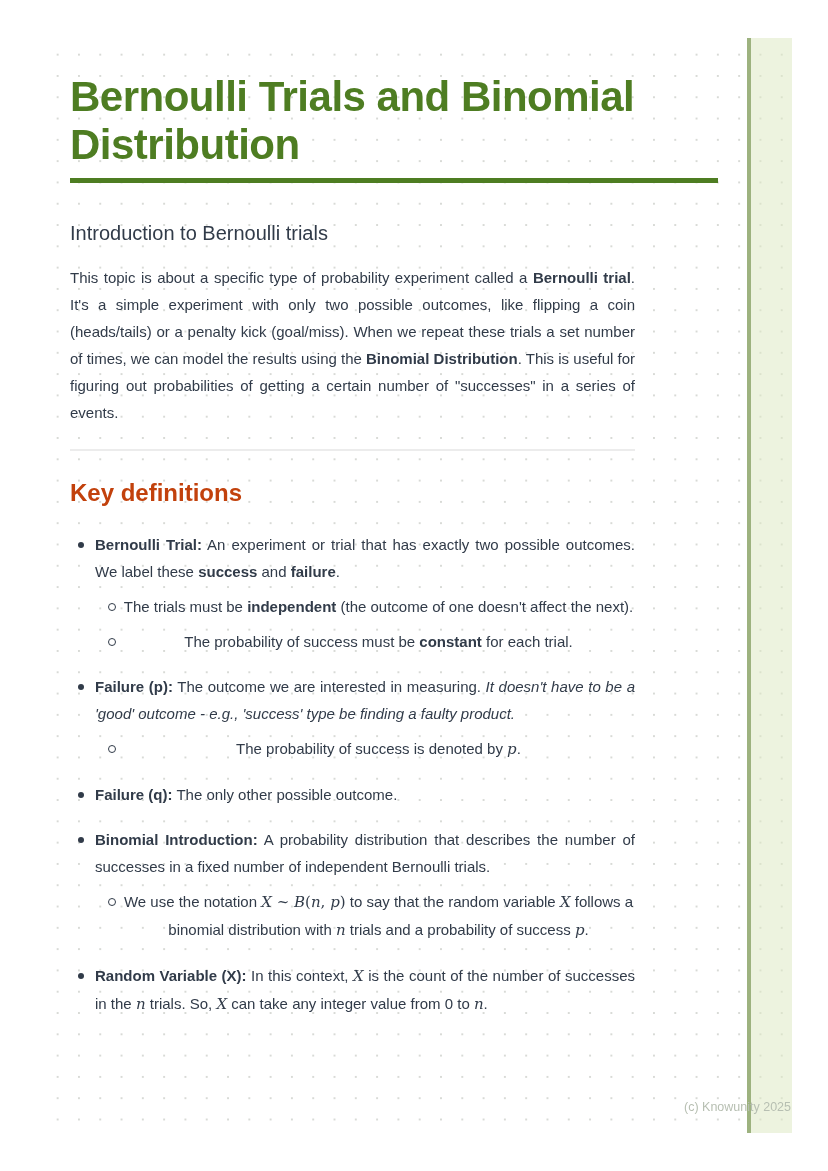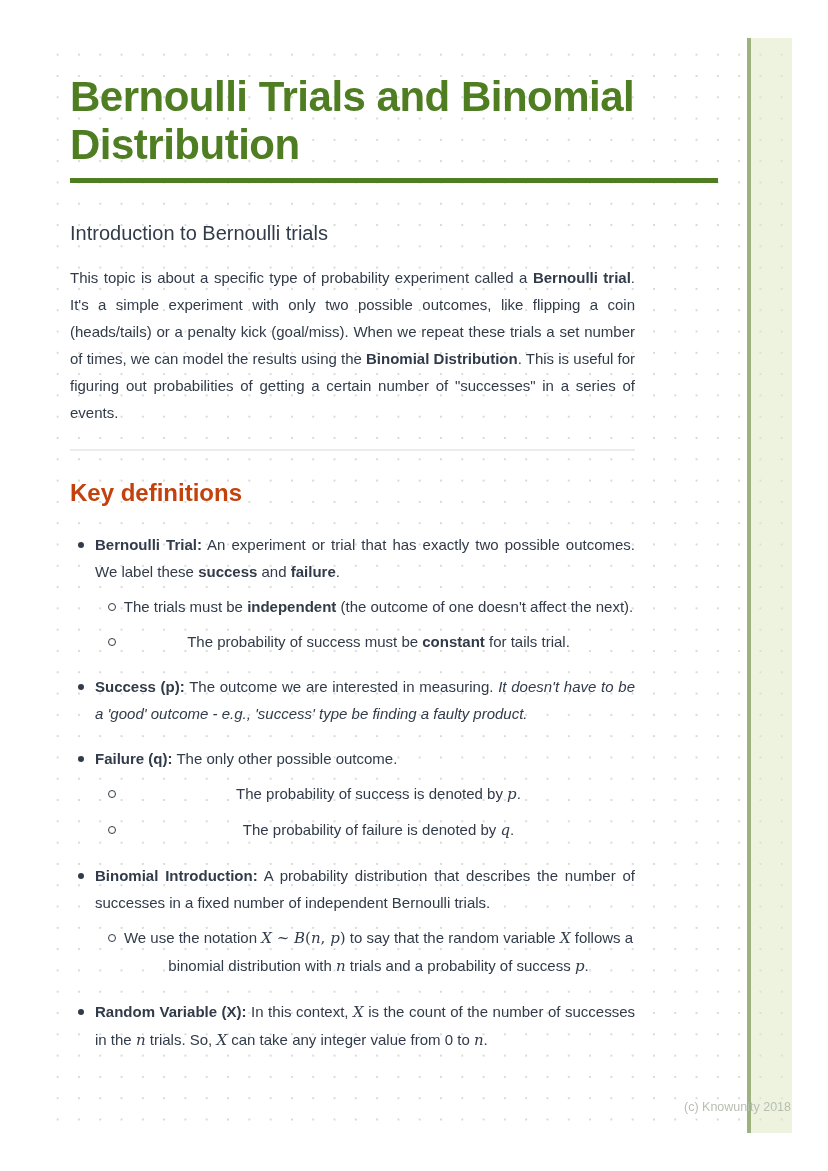--- a/index.html
+++ b/index.html
@@ -72,45 +72,39 @@
       <li class="def-item lvl2">
         <span class="m-col">
             <span class="marker ring"></span>
           </span>
         <div class="def-text"><span>The trials must be </span><span class="seg-b">independent</span><span> (the outcome of one doesn't affect the next).</span></div>
       </li>
       <li class="def-item lvl2">
         <span class="m-col">
             <span class="marker ring"></span>
           </span>
-        <div class="def-text"><span>The probability of success must be </span><span class="seg-b">constant</span><span> for tails trial.</span></div>
+        <div class="def-text"><span>The probability of success must be </span><span class="seg-b">constant</span><span> for each trial.</span></div>
       </li>
       <li class="def-item lvl1">
         <span class="m-col">
             <span class="marker disc"></span>
           </span>
-        <div class="def-text"><span class="seg-b">Success (p):</span><span> The outcome we are interested in measuring. </span><span class="seg-i">It doesn't have to be a 'good' outcome - e.g., 'success' type be finding a faulty product.</span></div>
-      </li>
-      <li class="def-item lvl1">
-        <span class="m-col">
-            <span class="marker disc"></span>
-          </span>
-        <div class="def-text"><span class="seg-b">Failure (q):</span><span> The only other possible outcome.</span></div>
+        <div class="def-text"><span class="seg-b">Failure (p):</span><span> The outcome we are interested in measuring. </span><span class="seg-i">It doesn't have to be a 'good' outcome - e.g., 'success' type be finding a faulty product.</span></div>
       </li>
       <li class="def-item lvl2">
         <span class="m-col">
             <span class="marker ring"></span>
           </span>
         <div class="def-text"><span>The probability of success is denoted by </span><span class="seg-m">p</span><span>.</span></div>
       </li>
-      <li class="def-item lvl2">
+      <li class="def-item lvl1">
         <span class="m-col">
-            <span class="marker ring"></span>
+            <span class="marker disc"></span>
           </span>
-        <div class="def-text"><span>The probability of failure is denoted by </span><span class="seg-m">q</span><span>.</span></div>
+        <div class="def-text"><span class="seg-b">Failure (q):</span><span> The only other possible outcome.</span></div>
       </li>
       <li class="def-item lvl1">
         <span class="m-col">
             <span class="marker disc"></span>
           </span>
         <div class="def-text"><span class="seg-b">Binomial Introduction:</span><span> A probability distribution that describes the number of successes in a fixed number of independent Bernoulli trials.</span></div>
       </li>
       <li class="def-item lvl2">
         <span class="m-col">
             <span class="marker ring"></span>
@@ -119,14 +113,14 @@
       </li>
       <li class="def-item lvl1">
         <span class="m-col">
             <span class="marker disc"></span>
           </span>
         <div class="def-text"><span class="seg-b">Random Variable (X):</span><span> In this context, </span><span class="seg-m">X</span><span> is the count of the number of successes in the </span><span class="seg-m">n</span><span> trials. So, </span><span class="seg-m">X</span><span> can take any integer value from 0 to </span><span class="seg-m">n</span><span>.</span></div>
       </li>
     </ul>
   </div>
 
-  <div class="watermark">(c) Knowunity 2018</div>
+  <div class="watermark">(c) Knowunity 2025</div>
 </div>
 
 </body></html>

